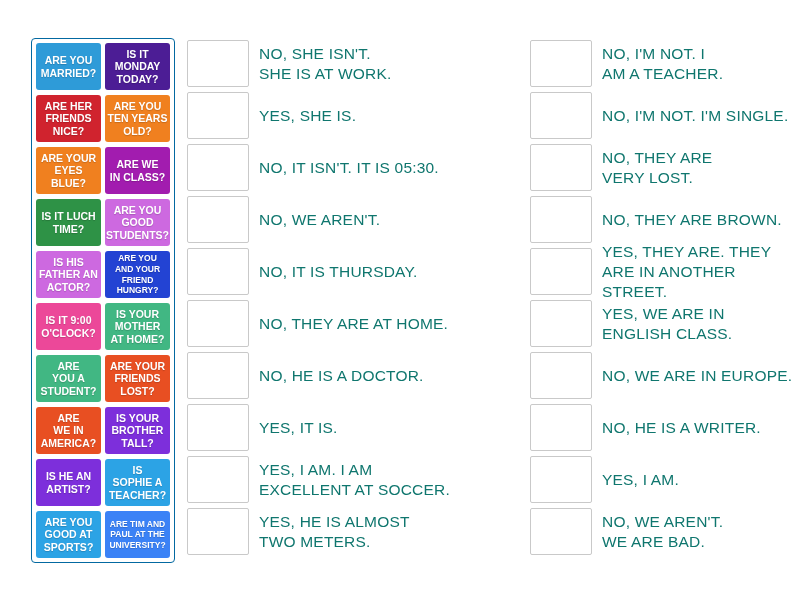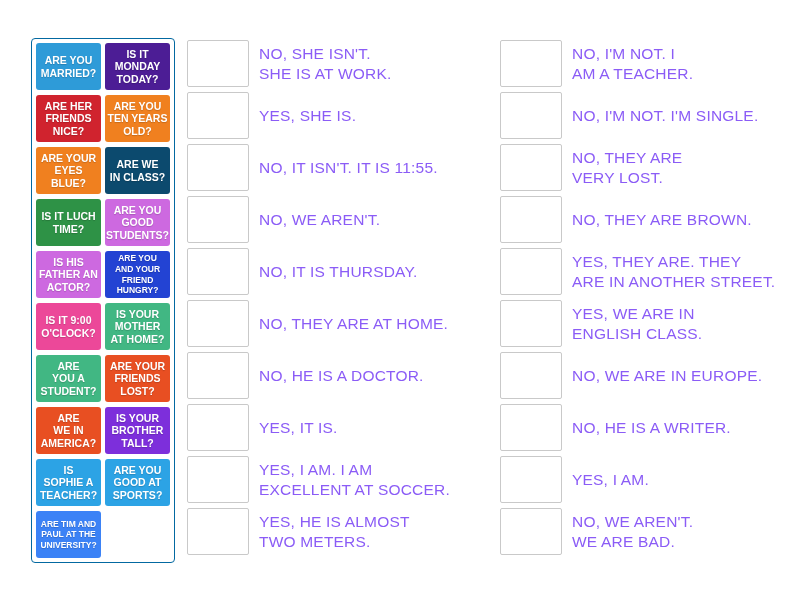--- a/index.html
+++ b/index.html
@@ -33,33 +33,33 @@
     user-select:none;
   }
   .tile.small { font-size:8.5px; line-height:1.25; }
 
   
   .answers {
     position:absolute; top:40px;
     display:flex; flex-direction:column; gap:5px;
   }
   .answers.mid   { left:187px; }
-  .answers.right { left:480px;padding-left:20px; }
+  .answers.right { left:510px;padding-left:20px; }
 
   .row { display:flex; align-items:center; height:47px; }
   .dropzone {
     width:60px; height:45px; flex:0 0 auto;
     background:#ffffff;
     border:1px solid #c9c9c9; border-radius:2px;
   }
   .answer-text {
     margin-left:10px;
     font-size:15.5px; line-height:20px;
     letter-spacing:0.2px;
-    color:#8b5cf6;
+    color:#0f766e;
     white-space:pre-line;
   }
 </style>
 </head>
 <body>
 
 <div class="tile-panel">
   <div class="tile" style="background: rgb(46, 155, 216);">ARE YOU
 MARRIED?</div>
   <div class="tile" style="background: #4c1d95;">IS IT
@@ -67,21 +67,21 @@
 TODAY?</div>
   <div class="tile" style="background: rgb(208, 35, 46);">ARE HER
 FRIENDS
 NICE?</div>
   <div class="tile" style="background: rgb(240, 128, 31);">ARE YOU
 TEN YEARS
 OLD?</div>
   <div class="tile" style="background: rgb(240, 128, 31);">ARE YOUR
 EYES
 BLUE?</div>
-  <div class="tile" style="background: #0c4a6e;">ARE WE
+  <div class="tile" style="background: #a21caf;">ARE WE
 IN CLASS?</div>
   <div class="tile" style="background: rgb(46, 146, 70);">IS IT LUCH
 TIME?</div>
   <div class="tile" style="background: rgb(205, 105, 224);">ARE YOU
 GOOD
 STUDENTS?</div>
   <div class="tile" style="background: rgb(205, 105, 224);">IS HIS
 FATHER AN
 ACTOR?</div>
   <div class="tile small" style="background: rgb(35, 67, 211);">ARE YOU
@@ -98,20 +98,22 @@
 STUDENT?</div>
   <div class="tile" style="background: rgb(232, 79, 34);">ARE YOUR
 FRIENDS
 LOST?</div>
   <div class="tile" style="background: rgb(232, 79, 34);">ARE
 WE IN
 AMERICA?</div>
   <div class="tile" style="background: rgb(125, 47, 219);">IS YOUR
 BROTHER
 TALL?</div>
+  <div class="tile" style="background: rgb(125, 47, 219);">IS HE AN
+ARTIST?</div>
   <div class="tile" style="background: rgb(44, 163, 229);">IS
 SOPHIE A
 TEACHER?</div>
   <div class="tile" style="background: rgb(44, 163, 229);">ARE YOU
 GOOD AT
 SPORTS?</div>
   <div class="tile small" style="background: #3b82f6;">ARE TIM AND
 PAUL AT THE
 UNIVERSITY?</div>
 </div>
@@ -121,21 +123,21 @@
     <div class="dropzone"></div>
     <div class="answer-text">NO, SHE ISN'T.
 SHE IS AT WORK.</div>
   </div>
   <div class="row">
     <div class="dropzone"></div>
     <div class="answer-text">YES, SHE IS.</div>
   </div>
   <div class="row">
     <div class="dropzone"></div>
-    <div class="answer-text">NO, IT ISN'T. IT IS 11:55.</div>
+    <div class="answer-text">NO, IT ISN'T. IT IS 05:30.</div>
   </div>
   <div class="row">
     <div class="dropzone"></div>
     <div class="answer-text">NO, WE AREN'T.</div>
   </div>
   <div class="row">
     <div class="dropzone"></div>
     <div class="answer-text">NO, IT IS THURSDAY.</div>
   </div>
   <div class="row">

